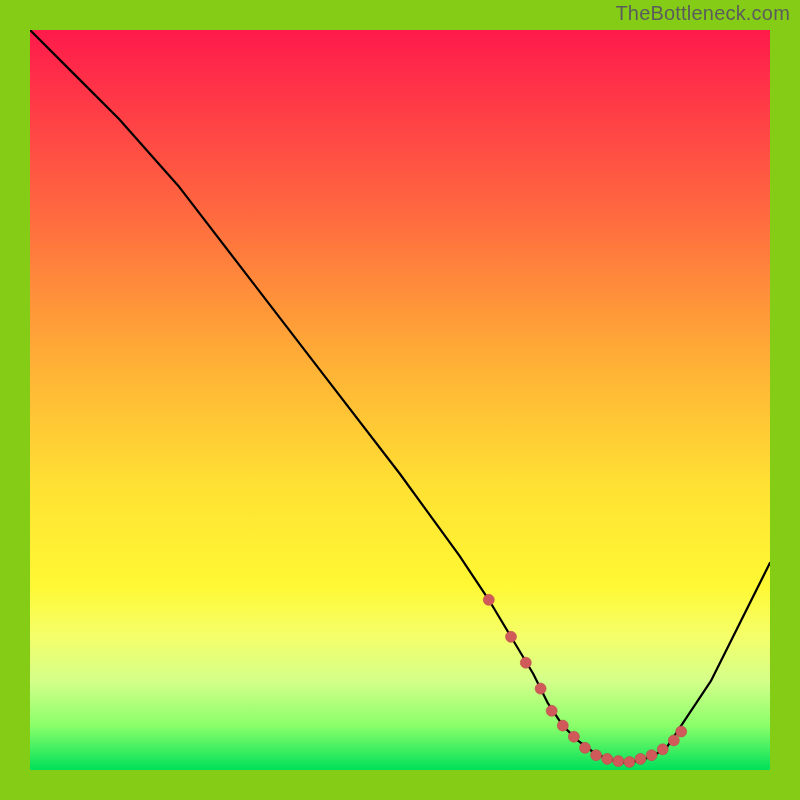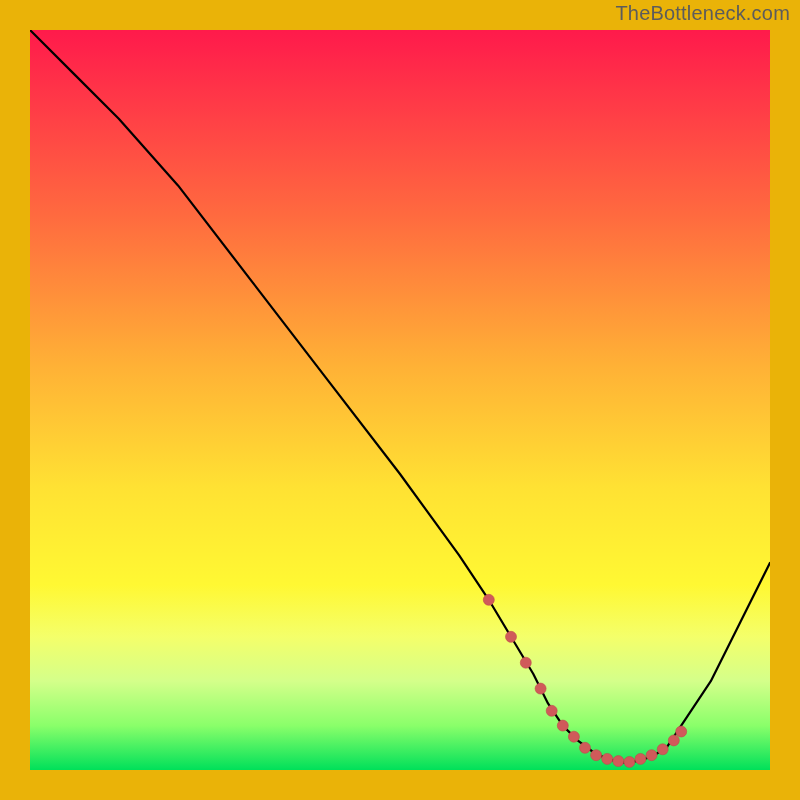--- a/index.html
+++ b/index.html
@@ -8,21 +8,21 @@
     width: 800px;
     height: 800px;
     background: #000;
     overflow: hidden;
     font-family: Arial, Helvetica, sans-serif;
   }
   .frame {
     position: relative;
     width: 800px;
     height: 800px;
-    background: #eab308;
+    background: #84cc16;
   }
   .attribution {
     position: absolute;
     top: 2px;
     right: 10px;
     color: #5c5c5c;
     font-size: 20px;
     font-weight: 500;
     letter-spacing: 0.2px;
   }

